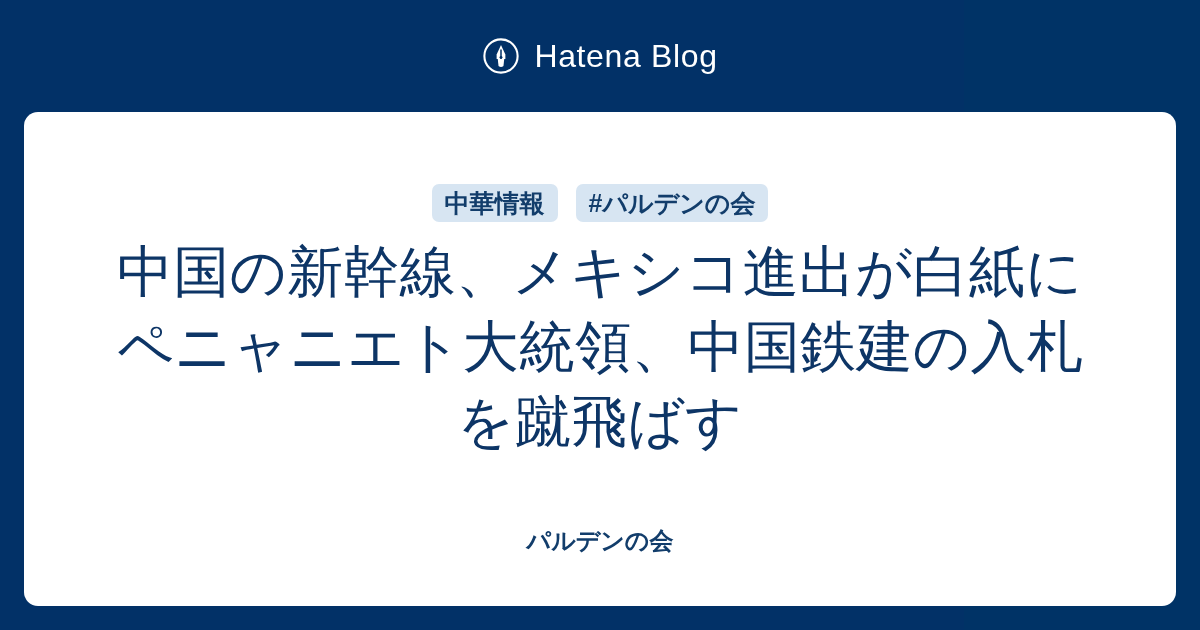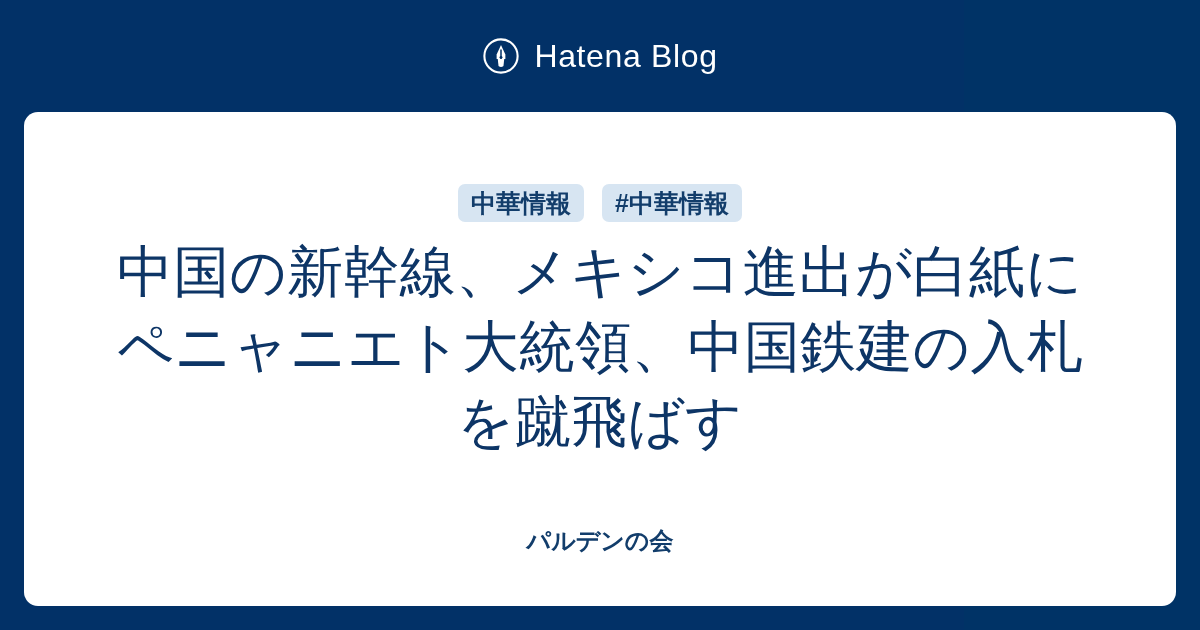--- a/index.html
+++ b/index.html
@@ -128,21 +128,21 @@
         <circle cx="20" cy="21.4" r="1.5" fill="#023167"></circle>
       </svg>
     </span>
     <span class="brand-name">Hatena Blog</span>
   </div>
 
   <div class="content-card">
 
     <div class="tag-row">
       <span class="tag-pill">中華情報</span>
-      <span class="tag-pill">#中華情報</span>
+      <span class="tag-pill">#パルデンの会</span>
     </div>
 
     <h1 class="entry-title">中国の新幹線、メキシコ進出が白紙に　　ペニャニエト大統領、中国鉄建の入札を蹴飛ばす</h1>
 
     <div class="blog-name">パルデンの会</div>
 
   </div>
 </div>
 
 </body></html>

